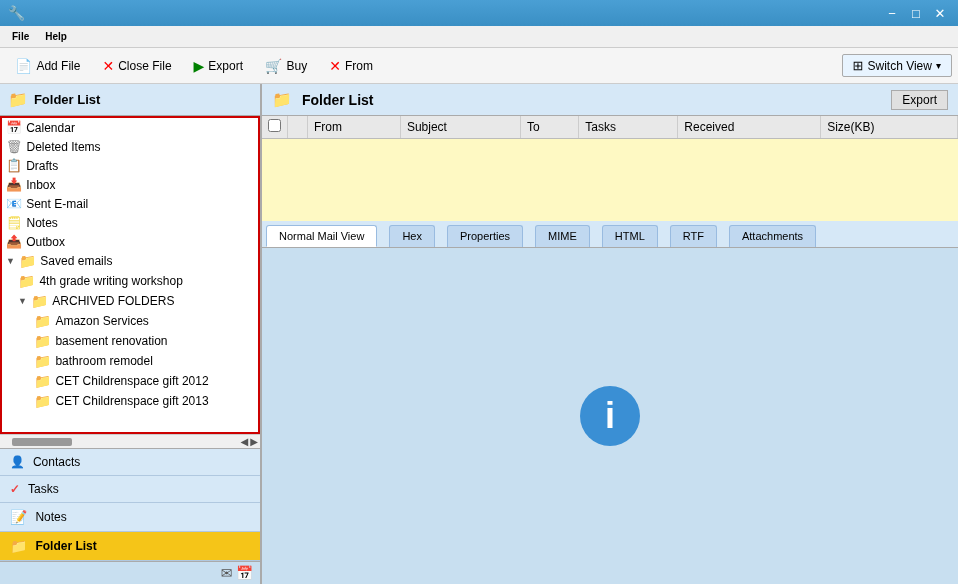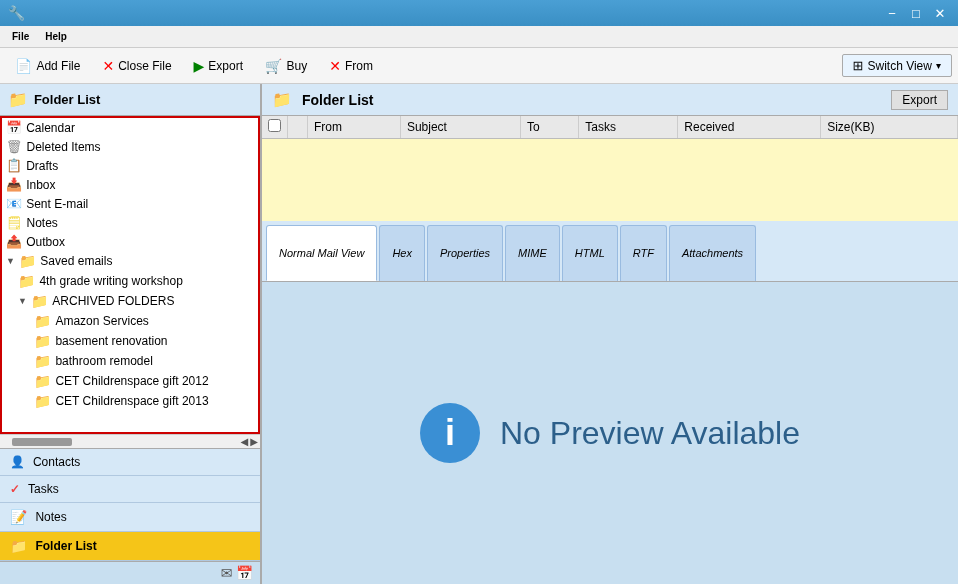--- a/index.html
+++ b/index.html
@@ -124,24 +124,23 @@
       padding: 3px 6px; text-align: left; font-weight: normal;
       position: sticky; top: 0;
     }
 
     
     #preview-tabs {
       display: flex; gap: 0; background: #d6e8f7; padding: 4px 4px 0;
       border-bottom: 1px solid #aaa;
     }
     .preview-tab {
-      padding: 21px 12px; background: #c0d8f0; border: 1px solid #99bbe0;
-      border-bottom: none; cursor: pointer; font-size: 11px; margin-right: 2px;
+      padding: 4px 12px; background: #c0d8f0; border: 1px solid #99bbe0;
+      border-bottom: none; cursor: pointer; font-size: 11px; margin-right: 12px;
       border-radius: 3px 3px 0 0;
-      font-style: italic;
     }
     .preview-tab.active { background: #fff; border-bottom: 1px solid #fff; }
 
     
     #preview-area {
       flex: 1; background: #c8dff0; display: flex; align-items: center;
       justify-content: center; gap: 20px;
     }
     .preview-info-icon {
       width: 60px; height: 60px; border-radius: 50%;
@@ -367,16 +366,15 @@
       </div>
       <div class="preview-tab">
         <span>Attachments</span>
       </div>
     </div>
 
     <div id="preview-area">
       <div class="preview-info-icon">
         <span>i</span>
       </div>
-      <div class="preview-text">No Preview Available</div>
     </div>
   </div>
 </div>
 
 </body></html>

